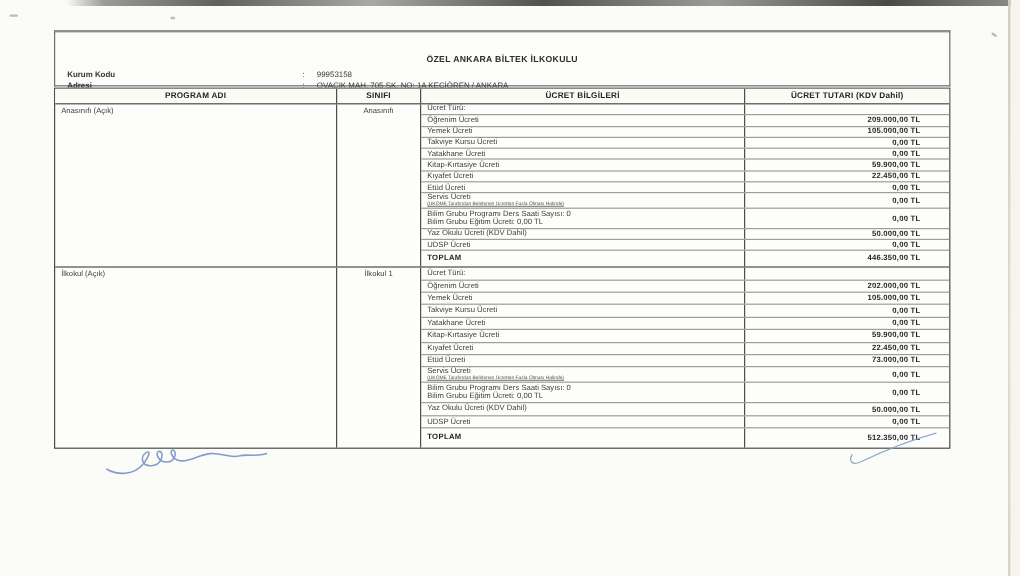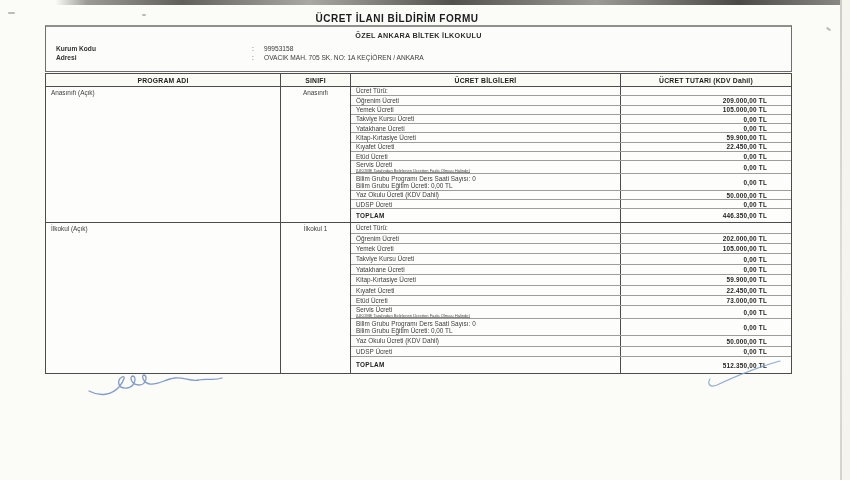--- a/index.html
+++ b/index.html
@@ -21,21 +21,21 @@
   .sp3{left:826px;top:28px;width:5px;height:2px;transform:rotate(35deg)}
 
   
   .title{position:absolute;top:8px;left:0;width:794px;text-align:center}
   .title span{display:inline-block;font-size:10px;font-weight:bold;letter-spacing:.5px;color:#1c1c1c;
     border-bottom:1.6px solid #2b2b2b;padding:0 6px 1px}
 
   
   .infobox{position:absolute;left:45px;top:25px;width:747px;height:47px;background:#fcfcfa;
     border:1px solid #6e6e6e;border-top:2px solid #8f8f8c}
-  .school{margin-top:4px;text-align:center;font-size:7.2px;font-weight:bold;color:#2d2d2d;letter-spacing:.3px}
+  .school{margin-top:18px;text-align:center;font-size:7.2px;font-weight:bold;color:#2d2d2d;letter-spacing:.3px}
   .subtitle{margin-top:2px;text-align:center;font-size:7.2px;font-weight:bold;color:#2d2d2d;letter-spacing:.3px}
   .meta{display:flex;margin:5px 0 0 10px;font-size:6.6px;color:#3a3a3a}
   .meta+.meta{margin-top:2px}
   .meta .ml{width:196px;font-weight:bold;color:#333}
   .meta .sep{width:12px}
 
   
   .table{position:absolute;left:45px;top:73px;width:747px;border:1px solid #4c4c4c;background:#fdfdfb}
   .thead{display:flex;height:13px;border-bottom:1px solid #4c4c4c;background:#fbfbf6}
   .th{font-size:6.8px;font-weight:bold;color:#222;display:flex;align-items:center;justify-content:center;letter-spacing:.2px}
@@ -69,23 +69,20 @@
 
 <div class="page">
 
   <div class="scan-top"></div>
   <div class="paper-margin"></div>
   <div class="paper-edge"></div>
   <div class="speck sp1"></div>
   <div class="speck sp2"></div>
   <div class="speck sp3"></div>
 
-  <div class="title">
-    <span>ÜCRET İLANI BİLDİRİM FORMU</span>
-  </div>
 
   <div class="infobox">
     <div class="school">ÖZEL ANKARA BİLTEK İLKOKULU</div>
     <div class="meta">
       <span class="ml">Kurum Kodu</span>
       <span class="sep">:</span>
       <span class="mv">99953158</span>
     </div>
     <div class="meta">
       <span class="ml">Adresi</span>

